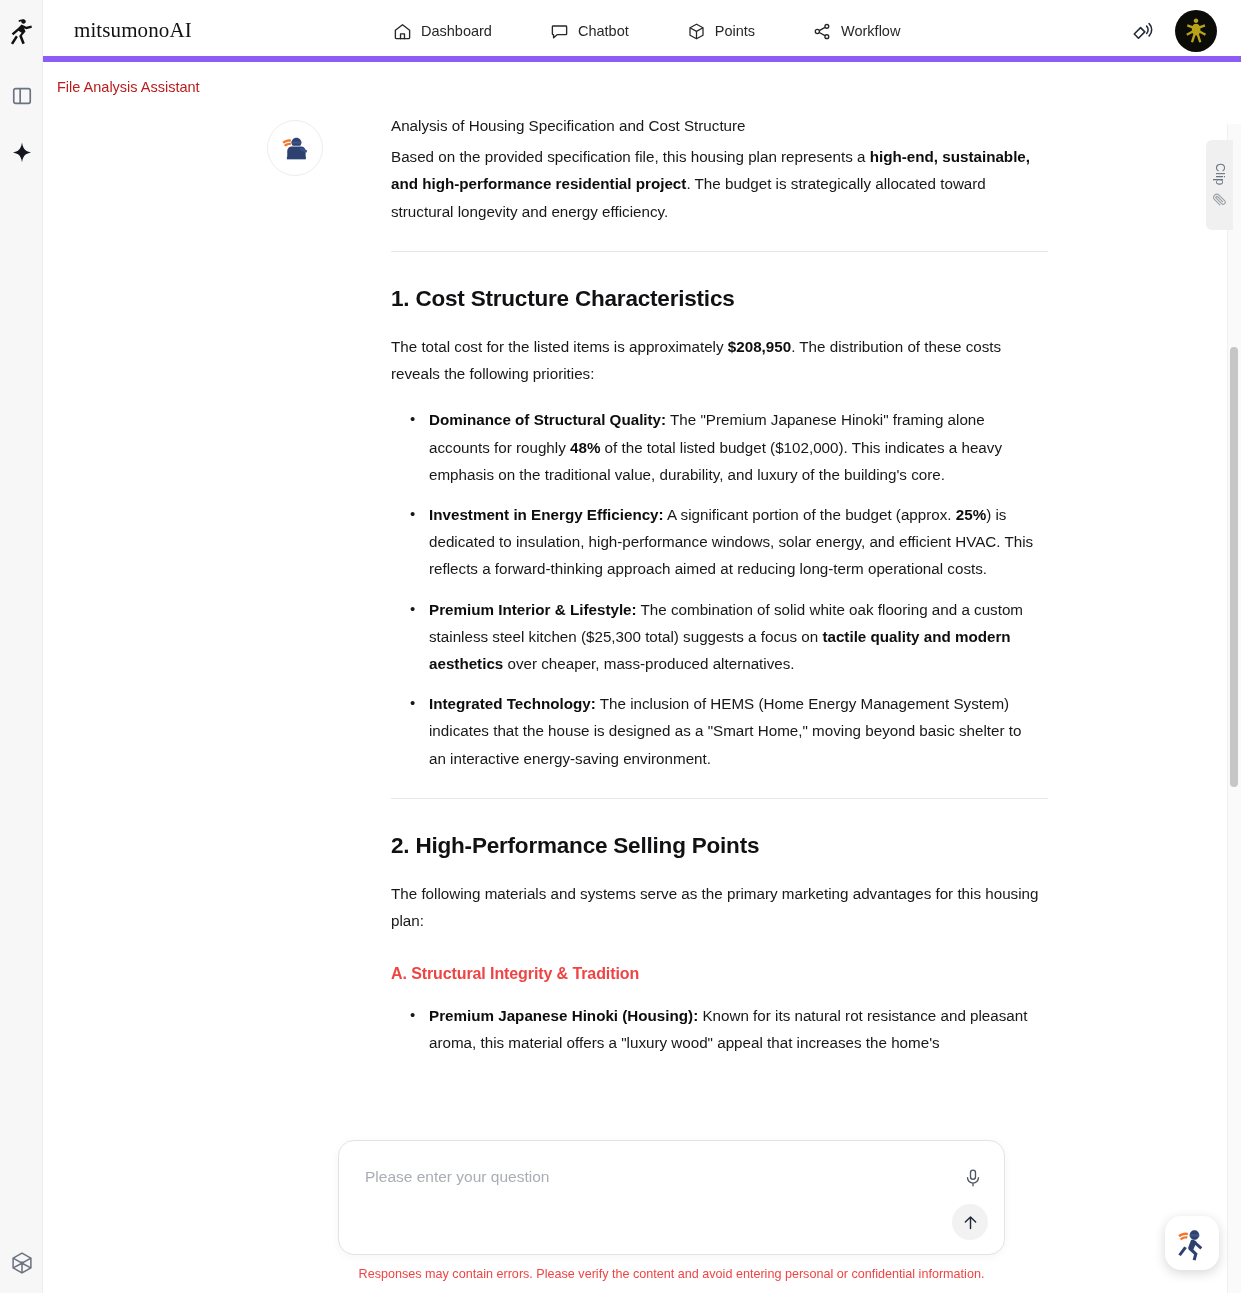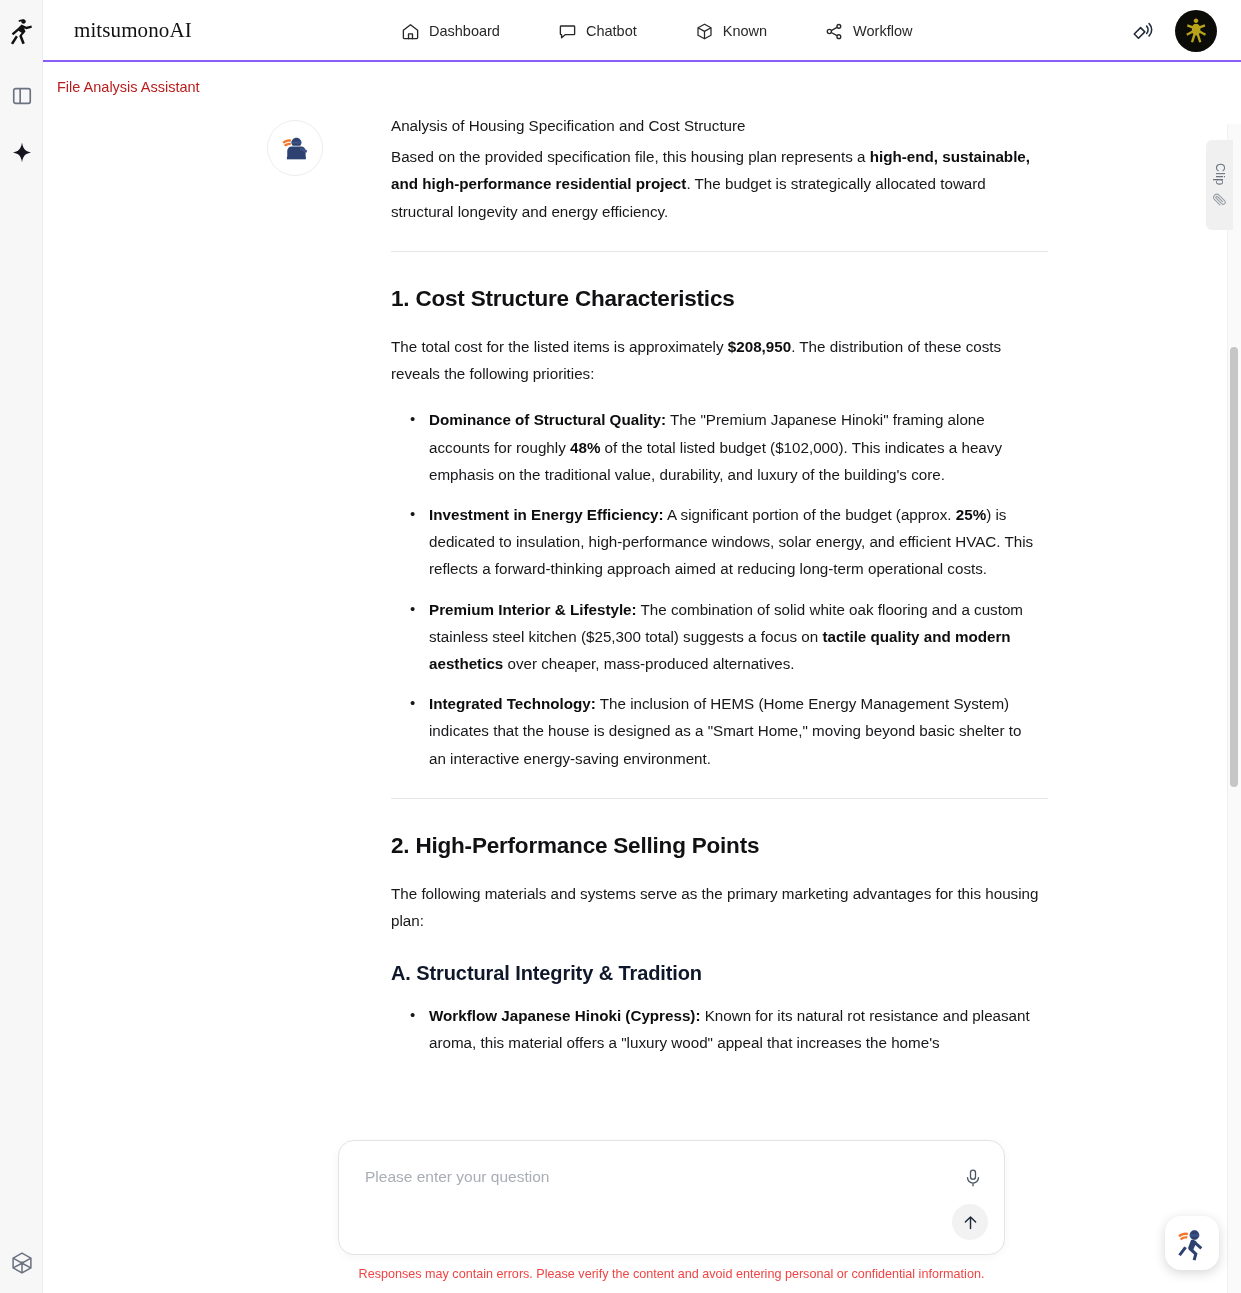--- a/index.html
+++ b/index.html
@@ -28,30 +28,30 @@
   #rail-logo { top: 16px; height: 32px; color: #111; }
   #rail-panel { top: 82px; height: 28px; }
   #rail-spark { top: 138px; height: 30px; color: #15151f; }
   #rail-cube  { top: 1248px; height: 30px; }
 
   
   #topbar {
     position: absolute; left: 43px; top: 0;
     width: 1198px; height: 62px;
     background: #ffffff;
-    border-bottom: 2px solid #8b5cf6;
+    border-bottom: 6px solid #8b5cf6;
     z-index: 20;
   }
   #brand {
     position: absolute; left: 31px; top: 18px;
     font-family: "Liberation Serif", "DejaVu Serif", serif;
     font-size: 21px; letter-spacing: .1px; color: #111;
   }
   #nav-links {
-    position: absolute; left: 358px; top: 0; height: 62px;
+    position: absolute; left: 350px; top: 0; height: 62px;
     display: flex; align-items: center; gap: 58px;
   }
   .nav-item {
     display: flex; align-items: center; gap: 9px;
     font-size: 14.5px; color: #27272a; cursor: pointer;
   }
   .nav-item svg { display: block; }
   #nav-right {
     position: absolute; right: 24px; top: 0; height: 62px;
     display: flex; align-items: center; gap: 21px;
@@ -93,22 +93,22 @@
 
   hr.rule {
     border: 0; border-top: 1px solid #e6e6e6;
     margin: 26px 0 33px 0;
   }
   h2.sec {
     font-size: 22.5px; font-weight: 700; letter-spacing: -.2px;
     margin: 8px 0 21px 0; color: #111114;
   }
   h3.sub {
-    font-size: 20px; font-weight: 700; letter-spacing: -.1px;
-    margin: 26px 0 14px 0; color: #0f172a;
+    font-size: 16px; font-weight: 700; letter-spacing: -.1px;
+    margin: 26px 0 14px 0; color: #ef4444;
   }
   ul.bullets { margin: 8px; padding: 0; list-style: none; }
   ul.bullets li {
     position: relative; padding-left: 30px; margin-bottom: 13px;
   }
   ul.bullets li:before {
     content: "•"; position: absolute; left: 11px; top: -1px;
     font-size: 15px; color: #18181b;
   }
 
@@ -238,21 +238,21 @@
       </span>
       <span>Chatbot</span>
     </div>
     <div class="nav-item">
       <span>
         <svg width="19" height="19" viewBox="0 0 24 24" fill="none" stroke="#27272a" stroke-width="1.6" stroke-linejoin="round">
           <path d="M12 2.8l8.2 4.5v9.4L12 21.2 3.8 16.7V7.3L12 2.8z"></path>
           <path d="M3.8 7.3L12 11.9l8.2-4.6M12 11.9v9.3"></path>
         </svg>
       </span>
-      <span>Known</span>
+      <span>Points</span>
     </div>
     <div class="nav-item">
       <span>
         <svg width="19" height="19" viewBox="0 0 24 24" fill="none" stroke="#27272a" stroke-width="1.7">
           <circle cx="17.5" cy="5.5" r="2.4"></circle>
           <circle cx="5.5" cy="12" r="2.6"></circle>
           <circle cx="17.5" cy="18.5" r="2.4"></circle>
           <path d="M7.9 10.8l7.3-4M7.9 13.3l7.3 4"></path>
         </svg>
       </span>
@@ -315,21 +315,21 @@
 
       <hr class="rule">
 
       <h2 class="sec">2. High-Performance Selling Points</h2>
 
       <p>The following materials and systems serve as the primary marketing advantages for this housing plan:</p>
 
       <h3 class="sub">A. Structural Integrity &amp; Tradition</h3>
 
       <ul class="bullets">
-        <li><b>Workflow Japanese Hinoki (Cypress):</b><span> Known for its natural rot resistance and pleasant aroma, this material offers a "luxury wood" appeal that increases the home's</span></li>
+        <li><b>Premium Japanese Hinoki (Housing):</b><span> Known for its natural rot resistance and pleasant aroma, this material offers a "luxury wood" appeal that increases the home's</span></li>
       </ul>
 
     </div>
   </div>
 
   <div id="clip-tab">
     <span id="clip-icon">
       <svg width="15" height="15" viewBox="0 0 24 24" fill="none" stroke="currentColor" stroke-width="1.8" stroke-linecap="round">
         <path d="M20.5 11.5l-8.3 8.3a5 5 0 0 1-7.1-7.1l8.8-8.8a3.3 3.3 0 0 1 4.7 4.7l-8.7 8.7a1.6 1.6 0 0 1-2.3-2.3l7.9-7.9"></path>
       </svg>

